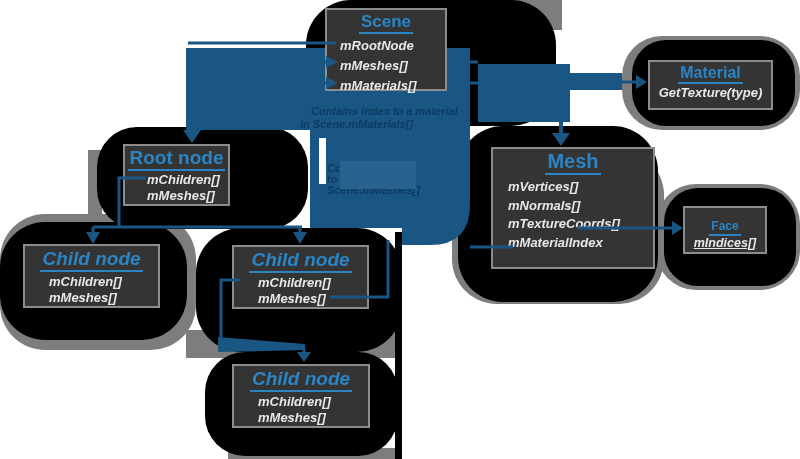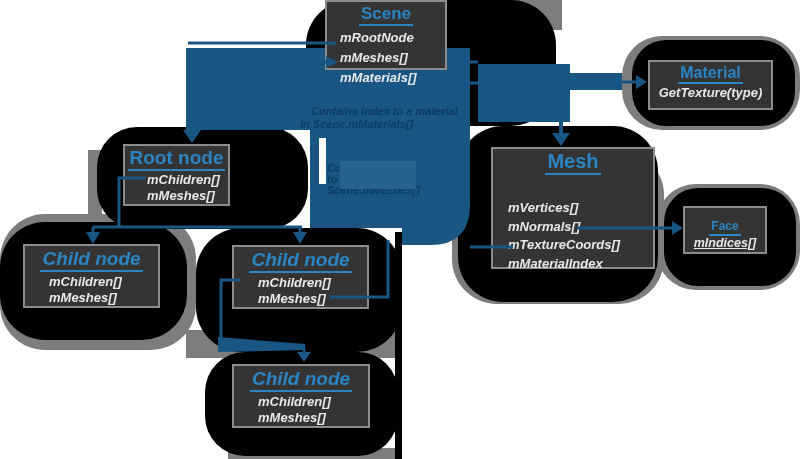--- a/index.html
+++ b/index.html
@@ -8,29 +8,29 @@
   svg{position:absolute;left:0;top:0;}
   #bg-svg{z-index:0;}
   #line-svg{z-index:4;pointer-events:none;}
   .box{position:absolute;background:#343434;border:2px solid #8c8c8c;box-sizing:border-box;
        z-index:3;color:#e8e8e8;}
   .box .title{text-align:center;font-weight:bold;color:#2b85c4;}
   .box .title span{border-bottom:2px solid #2b85c4;padding:0 2px 1px 2px;}
   .members{font-weight:bold;font-style:italic;}
   .member{white-space:nowrap;}
   
-  #box-scene{left:325px;top:0;width:122px;height:70px;}
+  #box-scene{left:325px;top:8px;width:122px;height:83px;}
   #box-scene .title{font-size:17px;padding-top:2px;}
   #box-scene .members{font-size:13px;padding:4px 0 0 13px;line-height:20px;}
   #box-material{left:648px;top:60px;width:125px;height:50px;}
   #box-material .title{font-size:16px;padding-top:2px;}
   #box-material .members{font-size:13px;text-align:center;padding-top:3px;}
   #box-mesh{left:491px;top:147px;width:164px;height:122px;}
   #box-mesh .title{font-size:20px;padding-top:1px;}
-  #box-mesh .members{font-size:13px;padding:5px 0 0 15px;line-height:18.5px;margin-top:21px;}
+  #box-mesh .members{font-size:13px;padding:5px 0 0 15px;line-height:18.5px;}
   #box-face{left:683px;top:206px;width:84px;height:48px;}
   #box-face .title{font-size:12px;padding-top:11px;}
   #box-face .members{font-size:12.5px;text-align:center;padding-top:3px;text-decoration:underline;}
   #box-root{left:123px;top:144px;width:107px;height:62px;}
   #box-root .title{font-size:19px;padding-top:1px;}
   #box-root .members{font-size:13px;padding:3px 0 0 22px;line-height:15.5px;}
   .childbox{width:137px;height:64px;}
   .childbox .title{font-size:19px;padding-top:2px;font-style:italic;}
   .childbox .members{font-size:13px;padding:4px 0 0 24px;line-height:15.5px;}
   #box-child-left{left:23px;top:244px;}

